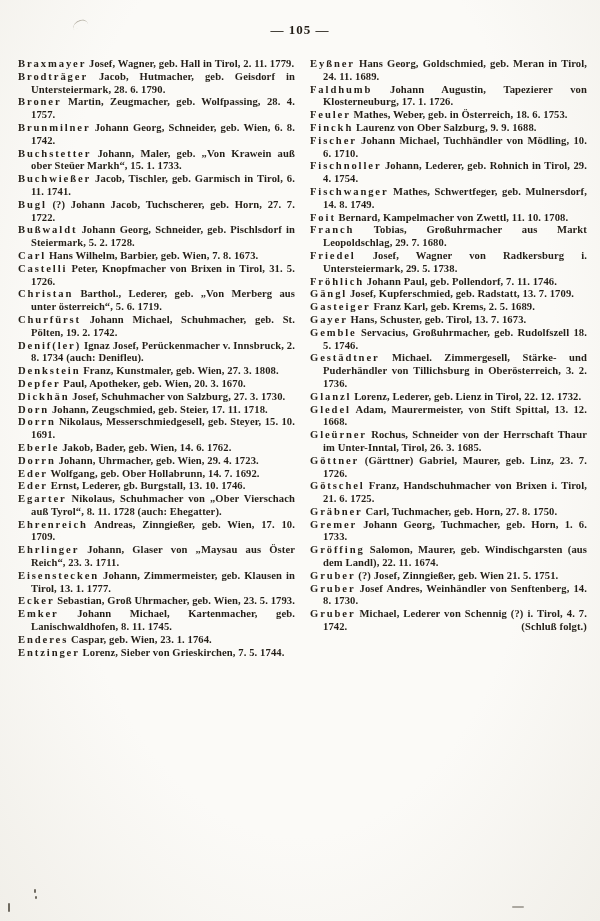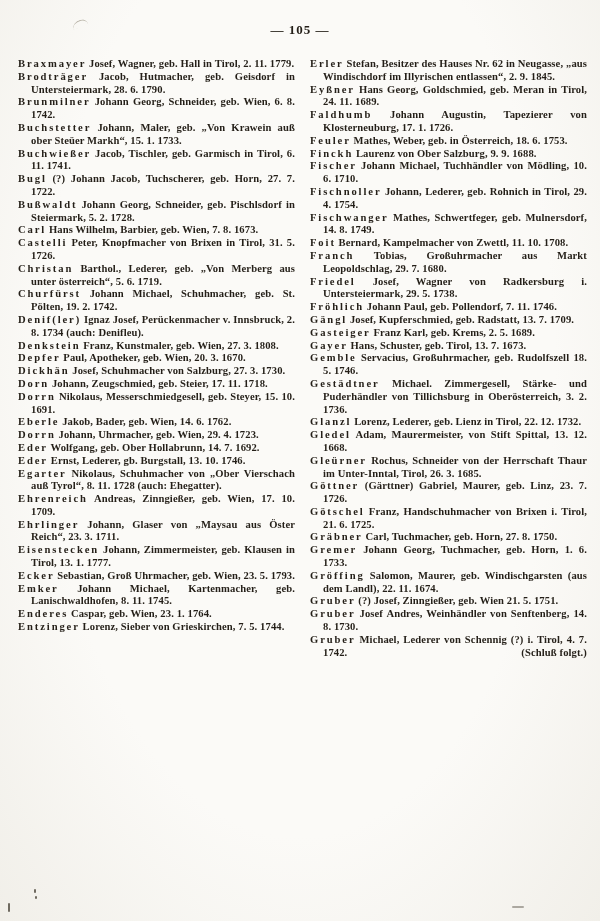--- a/index.html
+++ b/index.html
@@ -67,20 +67,21 @@
 <div class="page">
 
   <div class="header">
     <span>— 105 —</span>
   </div>
 
   <div class="columns">
     <div class="col">
         <p class="entry"><span class="surname">Braxmayer</span> Josef, Wagner, geb. Hall in Tirol, 2. 11. 1779.</p>
         <p class="entry"><span class="surname">Brodträger</span> Jacob, Hutmacher, geb. Geisdorf in Untersteiermark, 28. 6. 1790.</p>
+        <p class="entry"><span class="surname">Broner</span> Martin, Zeugmacher, geb. Wolfpassing, 28. 4. 1757.</p>
         <p class="entry"><span class="surname">Brunmilner</span> Johann Georg, Schneider, geb. Wien, 6. 8. 1742.</p>
         <p class="entry"><span class="surname">Buchstetter</span> Johann, Maler, geb. „Von Krawein auß ober Steüer Markh“, 15. 1. 1733.</p>
         <p class="entry"><span class="surname">Buchwießer</span> Jacob, Tischler, geb. Garmisch in Tirol, 6. 11. 1741.</p>
         <p class="entry"><span class="surname">Bugl</span> (?) Johann Jacob, Tuchscherer, geb. Horn, 27. 7. 1722.</p>
         <p class="entry"><span class="surname">Bußwaldt</span> Johann Georg, Schneider, geb. Pischlsdorf in Steiermark, 5. 2. 1728.</p>
         <p class="entry"><span class="surname">Carl</span> Hans Wilhelm, Barbier, geb. Wien, 7. 8. 1673.</p>
         <p class="entry"><span class="surname">Castelli</span> Peter, Knopfmacher von Brixen in Tirol, 31. 5. 1726.</p>
         <p class="entry"><span class="surname">Christan</span> Barthol., Lederer, geb. „Von Merberg aus unter österreich“, 5. 6. 1719.</p>
         <p class="entry"><span class="surname">Churfürst</span> Johann Michael, Schuhmacher, geb. St. Pölten, 19. 2. 1742.</p>
         <p class="entry"><span class="surname">Denif(ler)</span> Ignaz Josef, Perückenmacher v. Innsbruck, 2. 8. 1734 (auch: Denifleu).</p>
@@ -96,21 +97,20 @@
         <p class="entry"><span class="surname">Egarter</span> Nikolaus, Schuhmacher von „Ober Vierschach auß Tyrol“, 8. 11. 1728 (auch: Ehegatter).</p>
         <p class="entry"><span class="surname">Ehrenreich</span> Andreas, Zinngießer, geb. Wien, 17. 10. 1709.</p>
         <p class="entry"><span class="surname">Ehrlinger</span> Johann, Glaser von „Maysau aus Öster Reich“, 23. 3. 1711.</p>
         <p class="entry"><span class="surname">Eisenstecken</span> Johann, Zimmermeister, geb. Klausen in Tirol, 13. 1. 1777.</p>
         <p class="entry"><span class="surname">Ecker</span> Sebastian, Groß Uhrmacher, geb. Wien, 23. 5. 1793.</p>
         <p class="entry"><span class="surname">Emker</span> Johann Michael, Kartenmacher, geb. Lanischwaldhofen, 8. 11. 1745.</p>
         <p class="entry"><span class="surname">Enderes</span> Caspar, geb. Wien, 23. 1. 1764.</p>
         <p class="entry"><span class="surname">Entzinger</span> Lorenz, Sieber von Grieskirchen, 7. 5. 1744.</p>
       </div>
     <div class="col">
-        <p class="entry"><span class="surname">Erler</span> Stefan, Besitzer des Hauses Nr. 62 in Neugasse, „aus Windischdorf im Illyrischen entlassen“, 2. 9. 1845.</p>
         <p class="entry"><span class="surname">Eyßner</span> Hans Georg, Goldschmied, geb. Meran in Tirol, 24. 11. 1689.</p>
         <p class="entry"><span class="surname">Faldhumb</span> Johann Augustin, Tapezierer von Klosterneuburg, 17. 1. 1726.</p>
         <p class="entry"><span class="surname">Feuler</span> Mathes, Weber, geb. in Österreich, 18. 6. 1753.</p>
         <p class="entry"><span class="surname">Finckh</span> Laurenz von Ober Salzburg, 9. 9. 1688.</p>
         <p class="entry"><span class="surname">Fischer</span> Johann Michael, Tuchhändler von Mödling, 10. 6. 1710.</p>
         <p class="entry"><span class="surname">Fischnoller</span> Johann, Lederer, geb. Rohnich in Tirol, 29. 4. 1754.</p>
         <p class="entry"><span class="surname">Fischwanger</span> Mathes, Schwertfeger, geb. Mulnersdorf, 14. 8. 1749.</p>
         <p class="entry"><span class="surname">Foit</span> Bernard, Kampelmacher von Zwettl, 11. 10. 1708.</p>
         <p class="entry"><span class="surname">Franch</span> Tobias, Großuhrmacher aus Markt Leopoldschlag, 29. 7. 1680.</p>
         <p class="entry"><span class="surname">Friedel</span> Josef, Wagner von Radkersburg i. Untersteiermark, 29. 5. 1738.</p>

